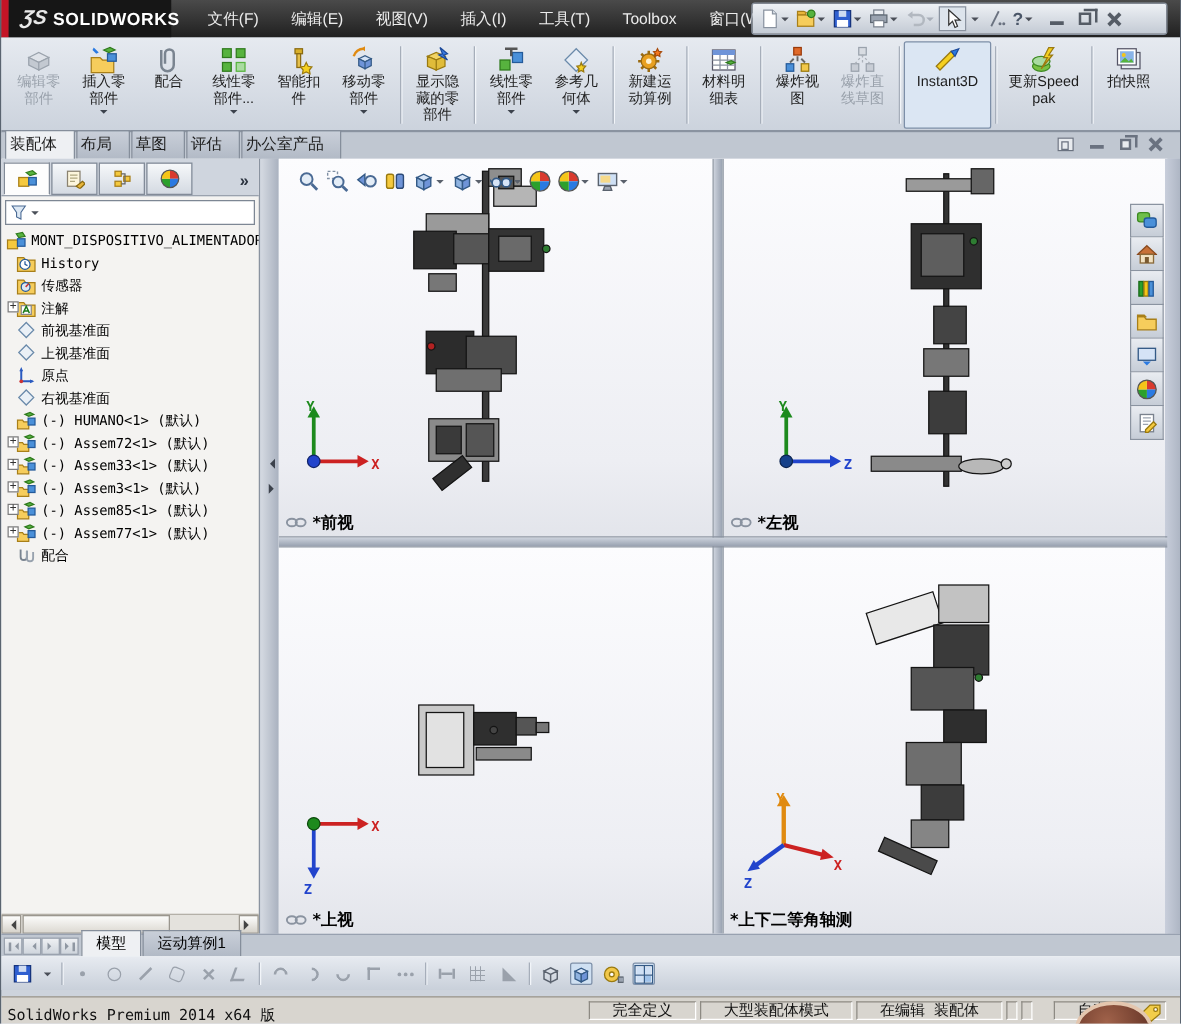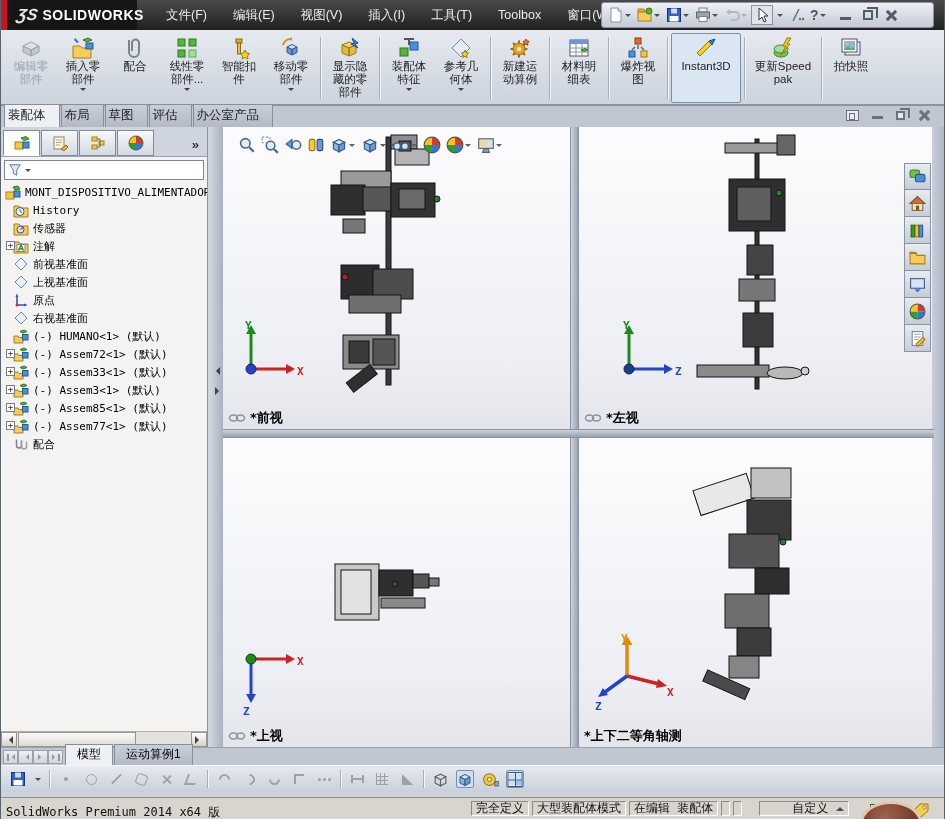--- a/index.html
+++ b/index.html
@@ -128,21 +128,21 @@
 .g-pts i{width:3px;height:3px;border-radius:50%;background:#9aa1ab}
 .g-dim{width:13px;height:8px;border-left:2px solid #9aa1ab;border-right:2px solid #9aa1ab;position:relative}
 .g-dim::before{content:'';position:absolute;left:0;top:3px;width:9px;height:2px;background:#9aa1ab}
 .g-grid{width:12px;height:12px;background:repeating-linear-gradient(0deg,#9aa1ab 0 1px,transparent 1px 4px),repeating-linear-gradient(90deg,#9aa1ab 0 1px,transparent 1px 4px)}
 .g-tri{width:0;height:0;border-left:11px solid #9aa1ab;border-top:11px solid transparent}
 
 
 .status{position:absolute;left:0;right:0;bottom:0;height:22px;background:#d8d5cf;border-top:1px solid #97938b;font-family:"DejaVu Sans Mono","Liberation Mono",monospace;font-size:12px;color:#111}
 .sleft{position:absolute;left:5px;top:6px;white-space:nowrap}
 .scells{position:absolute;left:470px;top:3px;bottom:3px;display:flex;gap:3px;align-items:stretch}
-.scell{border:1px solid;border-color:#8d8a83 #ffffff #ffffff #8d8a83;padding:2px 4px;display:flex;align-items:center;white-space:nowrap}
+.scell{border:1px solid;border-color:#8d8a83 #ffffff #ffffff #8d8a83;padding:2px 18px;display:flex;align-items:center;white-space:nowrap}
 .scell.empty{width:9px;padding:0}
 .scell.custom{margin-left:14px;width:90px;justify-content:flex-end;gap:8px}
 .uptri{width:0;height:0;border:4px solid transparent;border-bottom-color:#4a4f58;margin-top:-4px}
 .qmark{width:15px;height:15px;border:1px solid #2a6a2a;background:#eaf6ea;color:#0a8a0a;font-weight:bold;font-size:11px;display:flex;align-items:center;justify-content:center;margin:3px 0 0 18px;font-family:"Liberation Sans",sans-serif}
 .tagicon{position:absolute;right:14px;top:5px}
 .mascot{position:absolute;right:22px;bottom:-26px;width:62px;height:44px;border-radius:50%;background:radial-gradient(circle at 40% 35%,#a0624a,#5e2f22);border:3px solid #e4c6ae;z-index:2}
 
 svg{display:block}
 </style>
 </head>
@@ -534,21 +534,21 @@
       <svg class="cmicon">
           <use href="#i-showhide"></use>
         </svg>
       <span class="cmlabel">显示隐藏的零部件</span>
     </div>
     <div class="cmsep"></div>
     <div class="cmbtn">
       <svg class="cmicon">
           <use href="#i-asmfeat"></use>
         </svg>
-      <span class="cmlabel">装配体特征</span>
+      <span class="cmlabel">线性零部件</span>
       <span class="cmdrop"></span>
     </div>
     <div class="cmbtn">
       <svg class="cmicon">
           <use href="#i-refgeo"></use>
         </svg>
       <span class="cmlabel">参考几何体</span>
       <span class="cmdrop"></span>
     </div>
     <div class="cmsep"></div>
@@ -564,20 +564,26 @@
           <use href="#i-bom"></use>
         </svg>
       <span class="cmlabel">材料明细表</span>
     </div>
     <div class="cmsep"></div>
     <div class="cmbtn">
       <svg class="cmicon">
           <use href="#i-explode"></use>
         </svg>
       <span class="cmlabel">爆炸视图</span>
+    </div>
+    <div class="cmbtn disabled">
+      <svg class="cmicon">
+          <use href="#i-explline"></use>
+        </svg>
+      <span class="cmlabel">爆炸直线草图</span>
     </div>
     <div class="cmsep"></div>
     <div class="cmbtn pressed w62">
       <svg class="cmicon">
           <use href="#i-instant3d"></use>
         </svg>
       <span class="cmlabel">Instant3D</span>
     </div>
     <div class="cmsep"></div>
     <div class="cmbtn w62">

